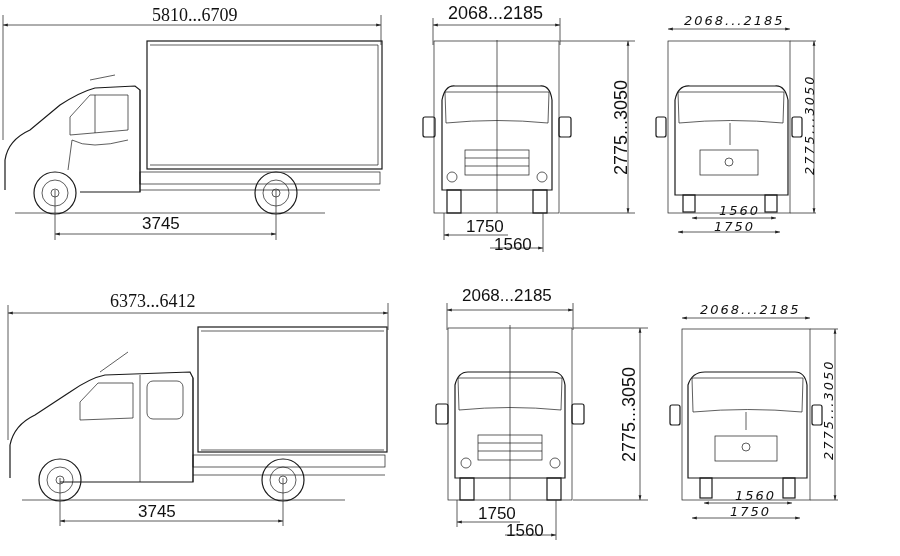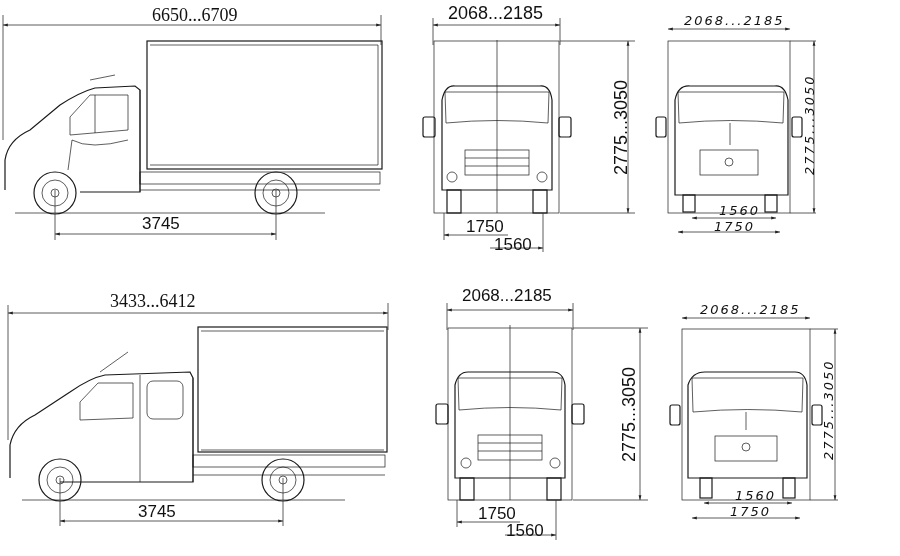--- a/index.html
+++ b/index.html
@@ -175,34 +175,34 @@
     <rect class="ln" x="700" y="478" width="12" height="20"></rect>
     <rect class="ln" x="783" y="478" width="12" height="20"></rect>
     <line class="dim" x1="810" y1="329" x2="838" y2="329"></line>
     <line class="dim" x1="810" y1="500" x2="838" y2="500"></line>
     <line class="dim" x1="835" y1="329" x2="835" y2="500" marker-start="url(#ar)" marker-end="url(#ar)"></line>
     <line class="dim" x1="704" y1="503" x2="792" y2="503" marker-start="url(#ar)" marker-end="url(#ar)"></line>
     <line class="dim" x1="692" y1="518" x2="800" y2="518" marker-start="url(#ar)" marker-end="url(#ar)"></line>
   </g>
 </svg>
 
-<div class="lbl serif" style="left:152px;top:6px;font-size:18px;">6650...6709</div>
+<div class="lbl serif" style="left:152px;top:6px;font-size:18px;">5810...6709</div>
 <div class="lbl" style="left:142px;top:215px;font-size:17px;">3745</div>
 
 <div class="lbl" style="left:448px;top:4px;font-size:18px;">2068...2185</div>
 <div class="lbl rot" style="left:612px;top:175px;font-size:18px;">2775...3050</div>
 <div class="lbl" style="left:466px;top:218px;font-size:17px;">1750</div>
 <div class="lbl" style="left:494px;top:236px;font-size:17px;">1560</div>
 
 <div class="lbl ital" style="left:684px;top:14px;font-size:13px;">2068...2185</div>
 <div class="lbl rot ital" style="left:803px;top:175px;font-size:13px;">2775...3050</div>
 <div class="lbl ital" style="left:719px;top:204px;font-size:13px;">1560</div>
 <div class="lbl ital" style="left:714px;top:220px;font-size:13px;">1750</div>
 
-<div class="lbl serif" style="left:110px;top:292px;font-size:18px;">3433...6412</div>
+<div class="lbl serif" style="left:110px;top:292px;font-size:18px;">6373...6412</div>
 <div class="lbl" style="left:138px;top:503px;font-size:17px;">3745</div>
 
 <div class="lbl" style="left:462px;top:287px;font-size:17px;">2068...2185</div>
 <div class="lbl rot" style="left:620px;top:462px;font-size:18px;">2775...3050</div>
 <div class="lbl" style="left:478px;top:505px;font-size:17px;">1750</div>
 <div class="lbl" style="left:506px;top:522px;font-size:17px;">1560</div>
 
 <div class="lbl ital" style="left:700px;top:303px;font-size:13px;">2068...2185</div>
 <div class="lbl rot ital" style="left:822px;top:460px;font-size:13px;">2775...3050</div>
 <div class="lbl ital" style="left:735px;top:489px;font-size:13px;">1560</div>

